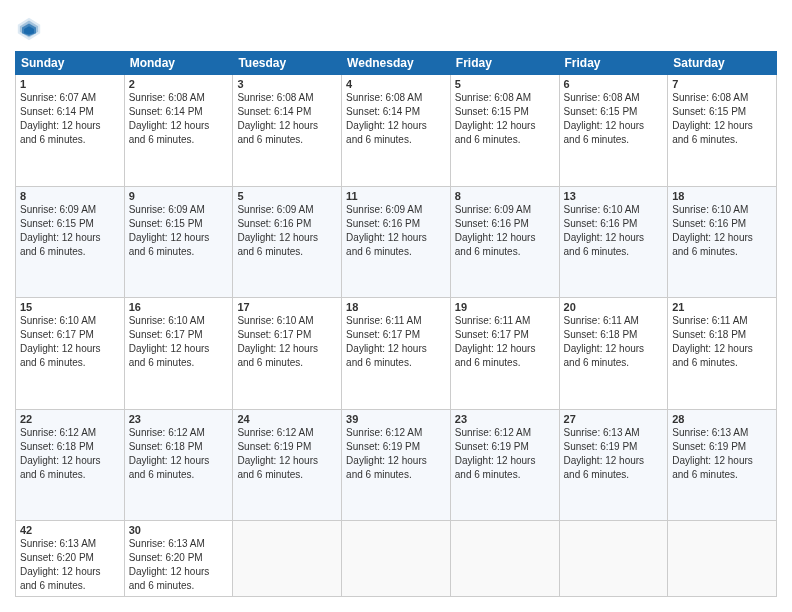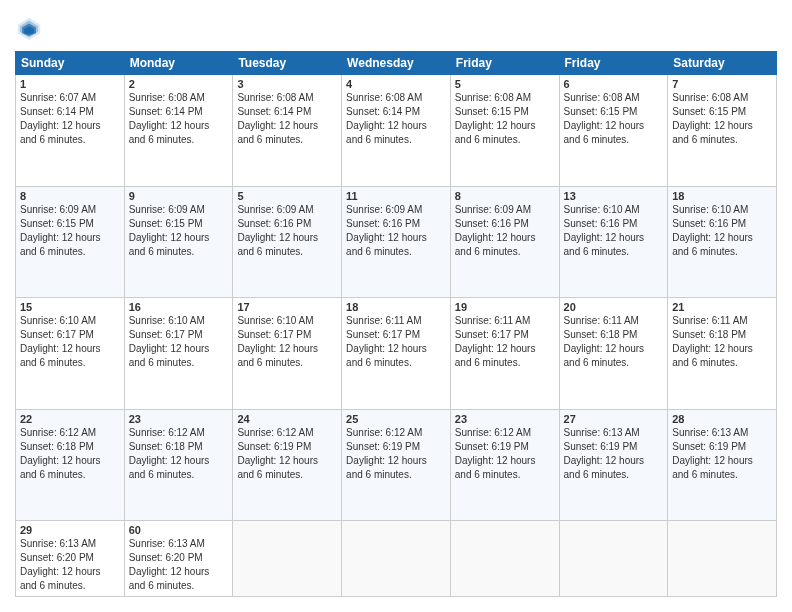--- a/index.html
+++ b/index.html
@@ -333,21 +333,21 @@
       </td>
           <td>
         <span class="day-num">24</span>
         <div class="day-info">
           Sunrise: 6:12 AM<br>
           Sunset: 6:19 PM<br>
           Daylight: 12 hours and 6 minutes.
         </div>
       </td>
           <td>
-        <span class="day-num">25</span>
+        <span class="day-num">39</span>
         <div class="day-info">
           Sunrise: 6:12 AM<br>
           Sunset: 6:19 PM<br>
           Daylight: 12 hours and 6 minutes.
         </div>
       </td>
           <td>
         <span class="day-num">23</span>
         <div class="day-info">
           Sunrise: 6:12 AM<br>
@@ -367,29 +367,29 @@
         <span class="day-num">28</span>
         <div class="day-info">
           Sunrise: 6:13 AM<br>
           Sunset: 6:19 PM<br>
           Daylight: 12 hours and 6 minutes.
         </div>
       </td>
         </tr>
         <tr class="last-row">
           <td>
-        <span class="day-num">29</span>
+        <span class="day-num">42</span>
         <div class="day-info">
           Sunrise: 6:13 AM<br>
           Sunset: 6:20 PM<br>
           Daylight: 12 hours and 6 minutes.
         </div>
       </td>
           <td>
-        <span class="day-num">60</span>
+        <span class="day-num">30</span>
         <div class="day-info">
           Sunrise: 6:13 AM<br>
           Sunset: 6:20 PM<br>
           Daylight: 12 hours and 6 minutes.
         </div>
       </td>
           <td class="empty-cell"></td>
           <td class="empty-cell"></td>
           <td class="empty-cell"></td>
           <td class="empty-cell"></td>

